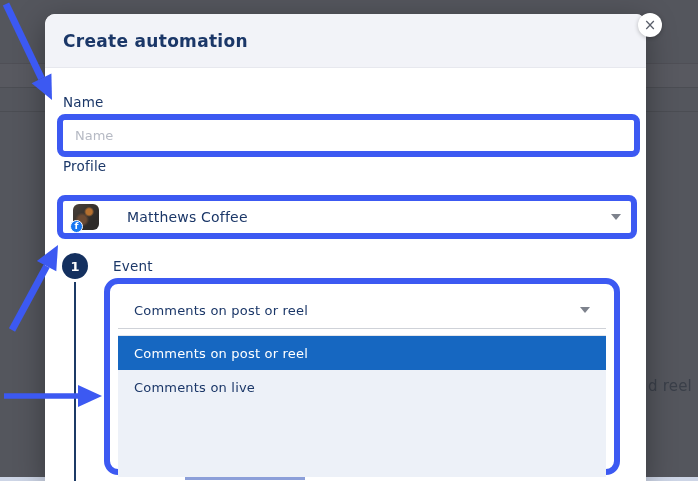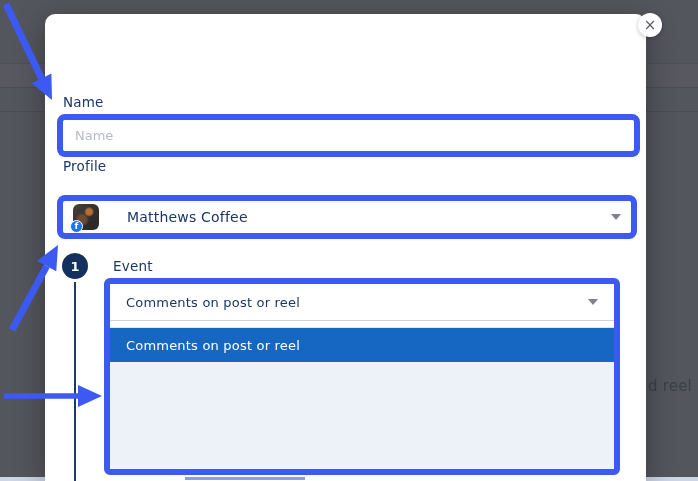--- a/index.html
+++ b/index.html
@@ -79,21 +79,21 @@
   }
 
   .step-circle {
     position:absolute; left:17px; top:239px; width:26px; height:26px;
     background:#14305f; border-radius:50%;
     color:#ffffff; font-size:13px; font-weight:bold;
     display:flex; align-items:center; justify-content:center;
   }
   .vline { position:absolute; left:29px; top:268px; width:1.5px; height:199px; background:#1c3a66; }
 
-  .event-annot { left:59px; top:264px; width:516px; height:197px; border-radius:6px; padding:0; cursor:default; }
+  .event-annot { left:59px; top:264px; width:516px; height:197px; border-radius:14px; padding:8px; cursor:default; }
   .event-select {
     height:37px; display:flex; align-items:center; padding:0 16px;
     border-bottom:1px solid #cfd2d8; cursor:pointer;
   }
   .event-select-text { color:#1b3768; font-size:13px; letter-spacing:.2px; }
   .event-gap { height:7px; border-bottom:1px solid #e3e6ec; background:#ffffff; }
   .listbox { background:#edf1f8; height:141px; }
   .option {
     height:34px; display:flex; align-items:center; padding:0 16px;
     color:#1b3768; font-size:13px; letter-spacing:.2px; cursor:pointer;
@@ -110,20 +110,23 @@
 
 <div class="bg-band" style="top:63px"></div>
 <div class="bg-line" style="top:63px"></div>
 <div class="bg-line" style="top:87px"></div>
 <div class="bg-line" style="top:111px"></div>
 <div class="bg-text">d reel</div>
 <div class="bottom-stripe"></div>
 
 <div class="modal">
 
+  <div class="modal-header">
+    <div class="modal-title">Create automation</div>
+  </div>
   <div class="close-btn">
     <span>×</span>
   </div>
 
   <div class="field-label" style="top:80px">Name</div>
   <div class="annot name-annot">
     <input class="name-input" type="text" placeholder="Name" style="">
   </div>
 
   <div class="field-label" style="top:144px">Profile</div>
@@ -140,20 +143,21 @@
   <div class="field-label" style="left:68px; top:244px">Event</div>
 
   <div class="annot event-annot">
     <div class="event-select">
       <div class="event-select-text">Comments on post or reel</div>
       <div class="caret"></div>
     </div>
     <div class="event-gap"></div>
     <div class="listbox">
       <div class="option selected">Comments on post or reel</div>
+      <div class="option">Comments on live</div>
     </div>
   </div>
 
   <div class="clip-sliver"></div>
 </div>
 
 <svg class="arrow" style="left:0; top:0" width="70" height="110" viewBox="0 0 70 110">
   <line x1="6" y1="4" x2="41.5" y2="78.4" stroke="#3c59f2" stroke-width="7"></line>
   <polygon points="52,100 31.6,83.2 51.4,73.6" fill="#3c59f2"></polygon>
 </svg>

